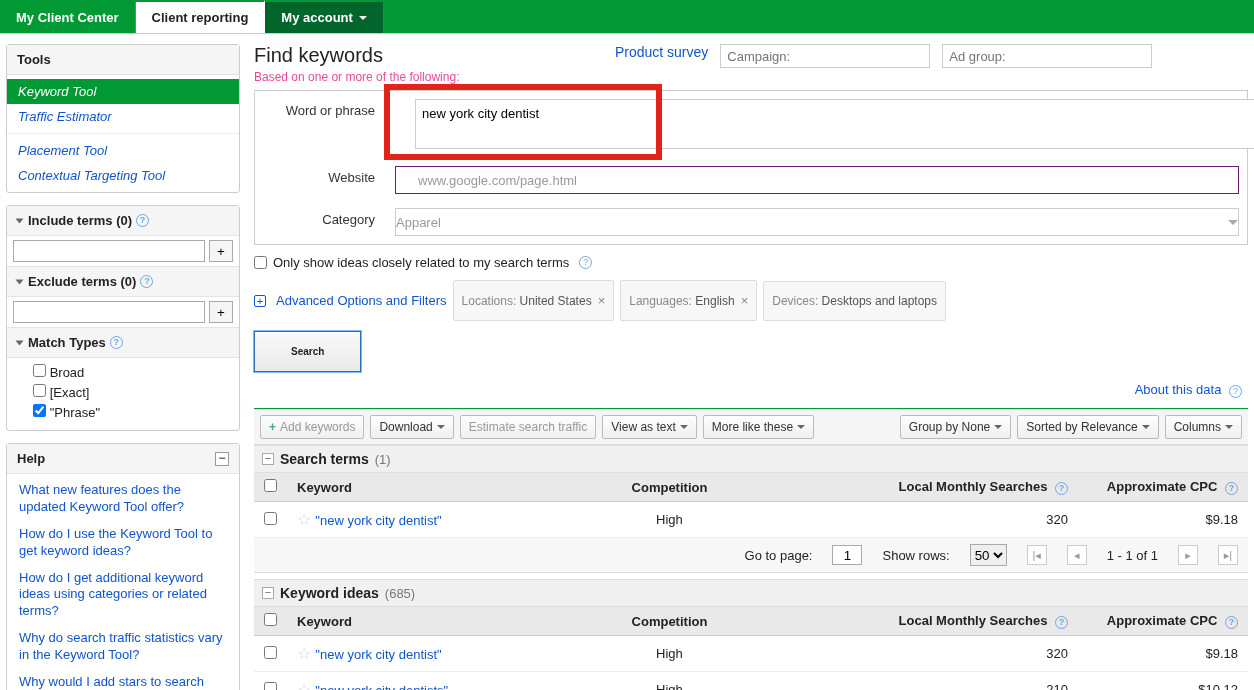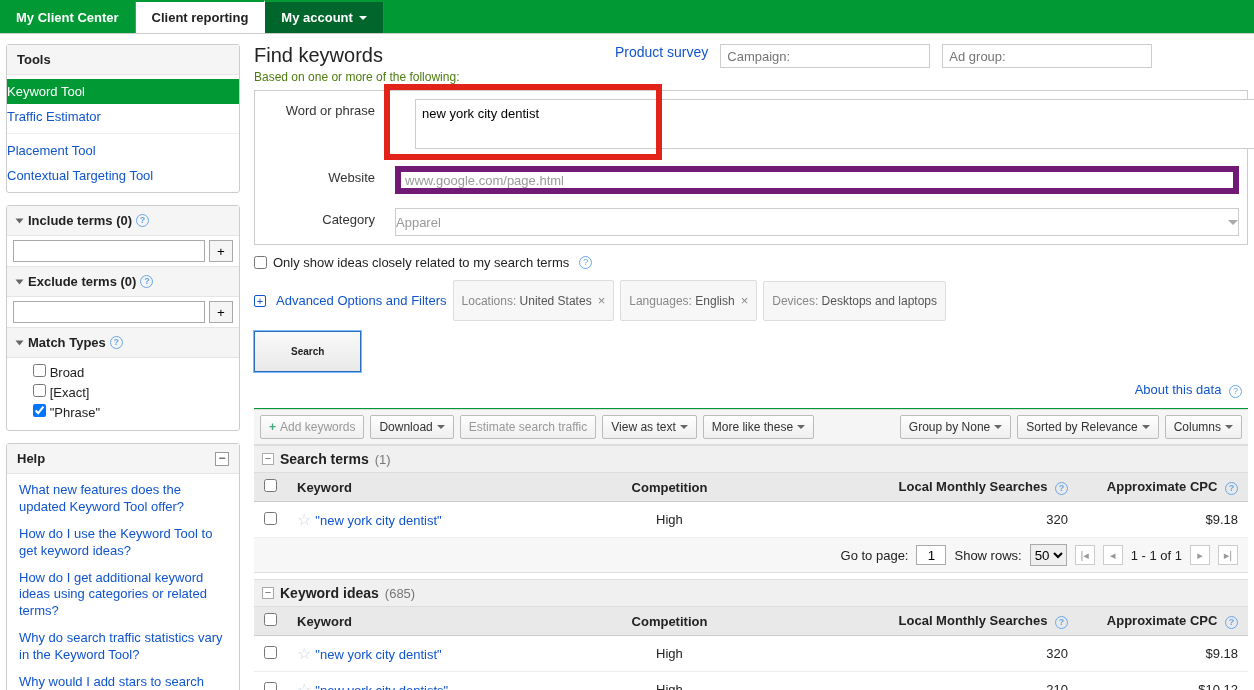--- a/index.html
+++ b/index.html
@@ -12,45 +12,45 @@
   .topnav .tab.active { background: #fff; color: #222; border-top: 2px solid #009933; margin-top: 16px; }
   .topnav .tab.dark { background: #00662c; }
   .topnav .caret { margin-left: 6px; border-top: 4px solid #fff; border-left: 4px solid transparent; border-right: 4px solid transparent; display: inline-block; }
 
   .layout { display: flex; gap: 14px; padding: 10px 6px; }
   .leftcol { width: 234px; flex-shrink: 0; display: flex; flex-direction: column; gap: 12px; }
   .panel { border: 1px solid #ccc; border-radius: 3px; background: #fff; }
   .panel .hdr { background: #f5f5f5; padding: 7px 10px; font-weight: bold; border-bottom: 1px solid #e5e5e5; display: flex; align-items: center; }
   .panel .hdr .tri { margin-right: 6px; border-left: 5px solid #666; border-top: 4px solid transparent; border-bottom: 4px solid transparent; display: inline-block; transform: rotate(90deg); }
   .panel .body { padding: 4px 0; }
-  .panel .body .navitem { padding: 5px 0; display: block; }
+  .panel .body .navitem { padding: 5px 11px; display: block; font-style: italic; }
   .panel .body .navitem.active { background: #009933; color: #fff; }
   .panel .body .rule { border-top: 1px solid #eee; margin: 4px 0; }
   .help-icon { display:inline-block; width:13px; height:13px; border:1px solid #6aa7e8; border-radius:50%; color:#6aa7e8; font-size:9px; line-height:11px; text-align:center; margin-left:4px; }
   .minus-icon { width:14px; height:14px; border:1px solid #999; background:#fff; display:inline-block; text-align:center; line-height:10px; font-size:12px; color:#666; margin-left:auto; }
   .termrow { display:flex; padding:4px 6px; gap:4px; }
   .termrow input[type=text] { flex:1; border:1px solid #aaa; height:22px; padding:0 4px; }
   .termrow button { width:24px; height:22px; border:1px solid #aaa; background:#f5f5f5; }
   .matchtypes-body { padding:4px 10px 8px; }
   .matchtypes-body label { display:block; padding:2px 16px; }
   .help-body { padding:8px 12px; }
   .help-body a { display:block; margin-bottom:10px; line-height:1.3; }
 
   .main { flex:1; min-width:0; }
   .header-row { display:flex; align-items:flex-start; gap:12px; margin-bottom:2px; }
   .header-row h1 { font-size:20px; font-weight:normal; flex:0 0 auto; }
   .header-row .survey { margin-left: 220px; font-size:14px; color:#1155cc; }
   .header-row input.topin { border:1px solid #ccc; height:24px; padding:0 6px; width:210px; color:#777; font-size:13px; }
-  .subcaption { font-size:12px; color:#4d7c0f; margin-bottom:6px; }
+  .subcaption { font-size:12px; color:#ec4899; margin-bottom:6px; }
 
   .form-table { width:100%; border:1px solid #ccc; }
   .form-table td.label { width:130px; text-align:right; padding:10px 12px; vertical-align:top; background:#fff; color:#333; }
   .form-table td.field { padding:6px; background:#fff; }
   .form-table textarea { width:100%; height:50px; border:1px solid #ccc; padding:6px; font-family:Arial; font-size:13px; resize:none;margin-left:20px; }
-  .form-table input[type=text] { width:100%; height:28px; border:6px solid #701a75; padding:0 4px; font-size:13px; }
+  .form-table input[type=text] { width:100%; height:28px; border:1px solid #701a75; padding:0 22px; font-size:13px; }
   .form-table input::placeholder, .form-table textarea::placeholder { color:#999; }
   .cat-wrap { display:flex; align-items:center; border:1px solid #ccc; height:28px; padding:0 0; }
   .cat-wrap span.ph { color:#999; flex:1; }
   .cat-wrap .dd { border-top:5px solid #aaa; border-left:5px solid transparent; border-right:5px solid transparent; }
 
   
   .red-highlight { position:absolute; border:6px solid #e2231a; pointer-events:none; }
 
   .relcontainer { position:relative; }
 
@@ -82,21 +82,21 @@
   table.data th { background:#e9e9e9; text-align:left; padding:6px 10px; font-size:13px; border-bottom:1px solid #ccc; font-weight:bold; }
   table.data td { padding:8px 10px; border-bottom:1px solid #eee; font-size:13px; }
   table.data th:nth-child(1), table.data td:nth-child(1) { width:28px; text-align:center; }
   table.data th:nth-child(2), table.data td:nth-child(2) { width:300px; }
   table.data th:nth-child(3), table.data td:nth-child(3) { text-align:center; }
   table.data th:nth-child(4), table.data td:nth-child(4) { text-align:right;margin-top:17px; }
   table.data th:nth-child(5), table.data td:nth-child(5) { text-align:right; width:170px; }
   .star-icon { color:#cbd6e6; font-size:16px; margin-right:4px; cursor:pointer; }
   .green-bottom { border-bottom:1px solid #009933; }
 
-  .pager { background:#f7f7f7; padding:6px 10px; display:flex; justify-content:flex-end; align-items:center; gap:8px; border-bottom:1px solid #ddd; }
+  .pager { background:#f7f7f7; padding:6px 10px; display:flex; justify-content:flex-end; align-items:center; gap:20px; border-bottom:1px solid #ddd; }
   .pager input.pg { width:30px; height:20px; border:1px solid #aaa; text-align:center; }
   .pager select { border:1px solid #aaa; height:22px; }
   .pager .navbtn { border:1px solid #ccc; background:#fff; width:20px; height:20px; display:inline-flex; align-items:center; justify-content:center; color:#999; font-size:11px; }
 </style>
 </head>
 <body>
 
 <div class="topnav">
   <div class="tab">My Client Center</div>
   <div class="tab active">Client reporting</div>

